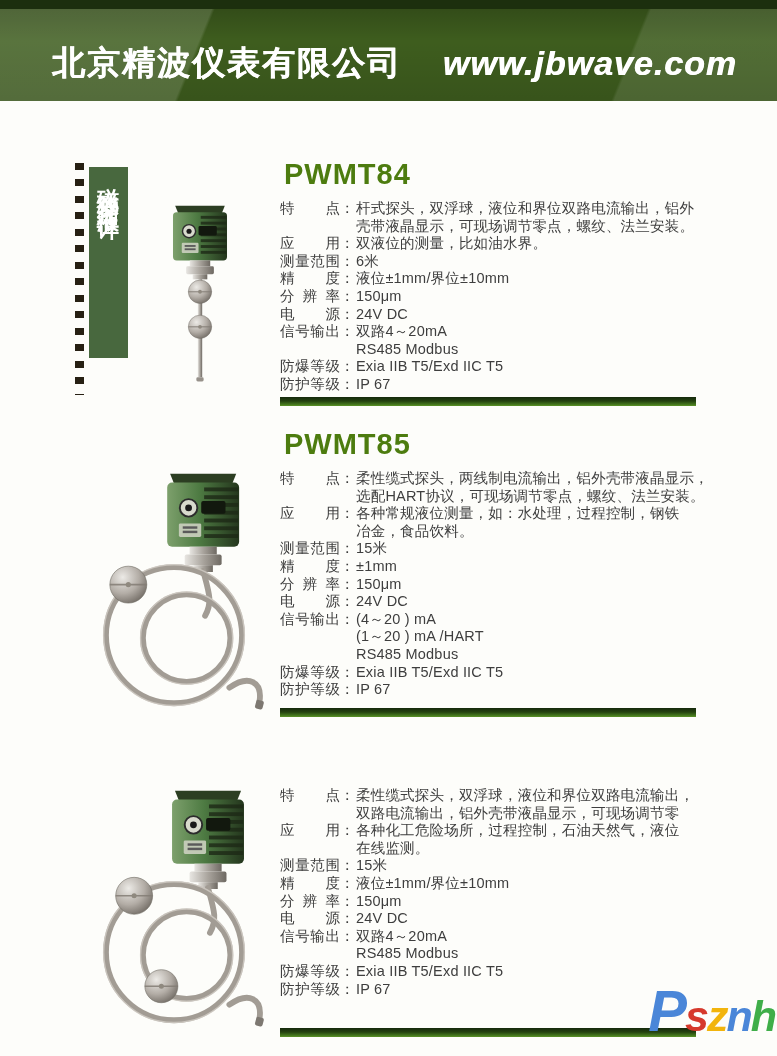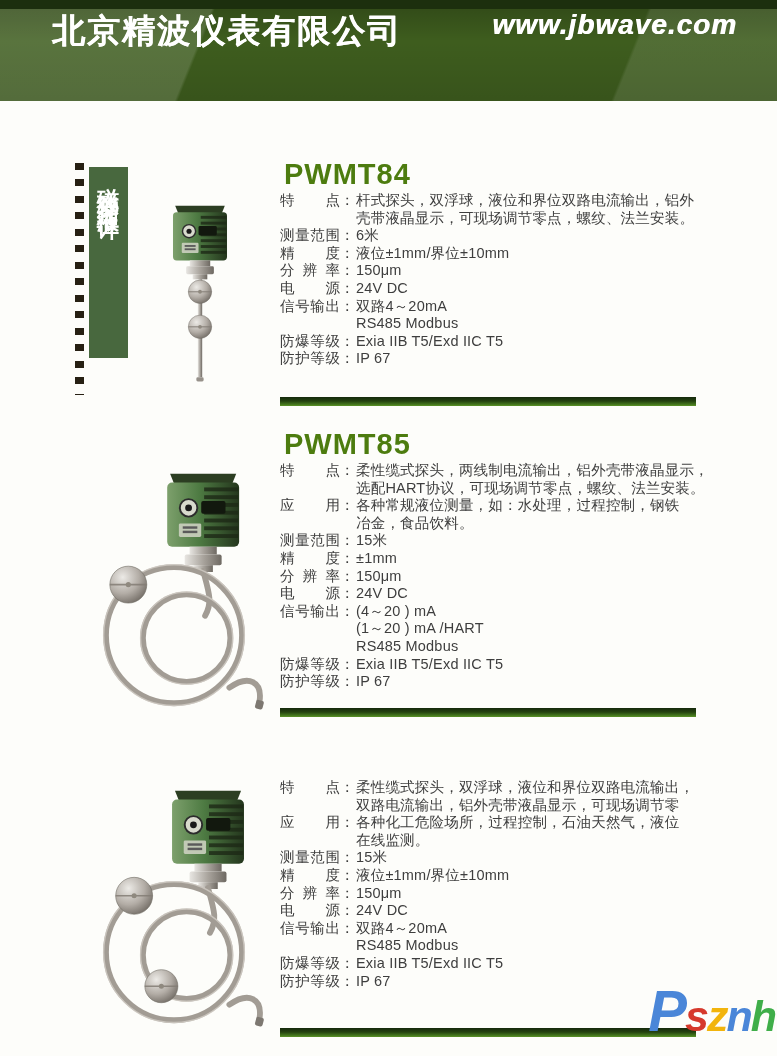--- a/index.html
+++ b/index.html
@@ -14,29 +14,29 @@
     position:absolute;left:0;top:0;width:777px;height:101px;
     background-color:#3e5d1e;
     border-top:9px solid #1c2f0e;
     box-sizing:border-box;
     background-image:
       linear-gradient(112deg, rgba(255,255,255,0.14) 0 26%, rgba(255,255,255,0) 26.4%),
       linear-gradient(292deg, rgba(255,255,255,0.10) 0 20%, rgba(0,0,0,0) 20.4%),
       linear-gradient(180deg, rgba(0,0,0,0.18), rgba(0,0,0,0) 35%, rgba(0,0,0,0.10) 100%);
   }
   .header-inner{
-    display:flex;justify-content:space-between;
-    height:100%;padding:0 40px 0 52px;
+    display:flex;align-items:center;justify-content:space-between;
+    height:100%;padding:8px 40px 0 52px;
   }
   .company{
     color:#fff;font-size:33px;font-weight:800;letter-spacing:2px;
     text-shadow:0.6px 0 0 #fff;
   }
   .website{
-    color:#fff;font-size:28px;font-weight:800;font-style:italic;letter-spacing:1px;
+    color:#fff;font-size:34px;font-weight:800;font-style:italic;letter-spacing:1px;
     text-shadow:0.6px 0 0 #fff;
   }
 
   
   .dot-strip{
     position:absolute;left:75px;top:163px;width:9px;height:232px;
     background:repeating-linear-gradient(180deg,#272013 0 7px,transparent 7px 16.5px);
   }
   .side-banner{
     position:absolute;left:89px;top:167px;width:39px;height:191px;
@@ -50,21 +50,21 @@
   .product-section{position:absolute;left:0;width:777px;}
   .sec-0{top:148px;height:259px;}
   .sec-1{top:418px;height:300px;}
   .sec-2{top:735px;height:303px;}
 
   .model{
     position:absolute;left:280px;top:6px;margin:4px;
     color:#4d7c0f;font-size:29px;font-weight:800;letter-spacing:1px;
   }
   .specs{
-    position:absolute;left:280px;top:44px;width:420px;
+    position:absolute;left:280px;top:52px;width:420px;
     font-size:14.5px;color:#3e3e3e;
   }
   .spec-line{line-height:17.6px;white-space:nowrap;}
   .spec-label{
     display:inline-block;width:60px;vertical-align:top;
     text-align:justify;text-align-last:justify;
   }
   .spec-colon{display:inline-block;width:16px;vertical-align:top;}
   .spec-value{letter-spacing:0.2px;}
 
@@ -159,20 +159,21 @@
     <line x1="84" y1="172" x2="116" y2="172" stroke="#837d75" stroke-width="1.6" opacity="0.85"></line>
     <circle cx="100" cy="172" r="2.6" fill="#8f897f"></circle>
   </g>
       <rect x="95" y="241" width="10" height="6" rx="2" fill="#97918a"></rect>
     </svg>
         </div>
     <h2 class="model">PWMT84</h2>
     <div class="specs">
           <div class="spec-line"><span class="spec-label">特点</span><span class="spec-colon">：</span><span class="spec-value">杆式探头，双浮球，液位和界位双路电流输出，铝外</span></div>
           <div class="spec-line"><span class="spec-label"></span><span class="spec-colon"></span><span class="spec-value">壳带液晶显示，可现场调节零点，螺纹、法兰安装。</span></div>
+          <div class="spec-line"><span class="spec-label">应用</span><span class="spec-colon">：</span><span class="spec-value">双液位的测量，比如油水界。</span></div>
           <div class="spec-line"><span class="spec-label">测量范围</span><span class="spec-colon">：</span><span class="spec-value">6米</span></div>
           <div class="spec-line"><span class="spec-label">精度</span><span class="spec-colon">：</span><span class="spec-value">液位±1mm/界位±10mm</span></div>
           <div class="spec-line"><span class="spec-label">分辨率</span><span class="spec-colon">：</span><span class="spec-value">150μm</span></div>
           <div class="spec-line"><span class="spec-label">电源</span><span class="spec-colon">：</span><span class="spec-value">24V DC</span></div>
           <div class="spec-line"><span class="spec-label">信号输出</span><span class="spec-colon">：</span><span class="spec-value">双路4～20mA</span></div>
           <div class="spec-line"><span class="spec-label"></span><span class="spec-colon"></span><span class="spec-value">RS485 Modbus</span></div>
           <div class="spec-line"><span class="spec-label">防爆等级</span><span class="spec-colon">：</span><span class="spec-value">Exia IIB T5/Exd IIC T5</span></div>
           <div class="spec-line"><span class="spec-label">防护等级</span><span class="spec-colon">：</span><span class="spec-value">IP 67</span></div>
         </div>
     <div class="divider"></div>

